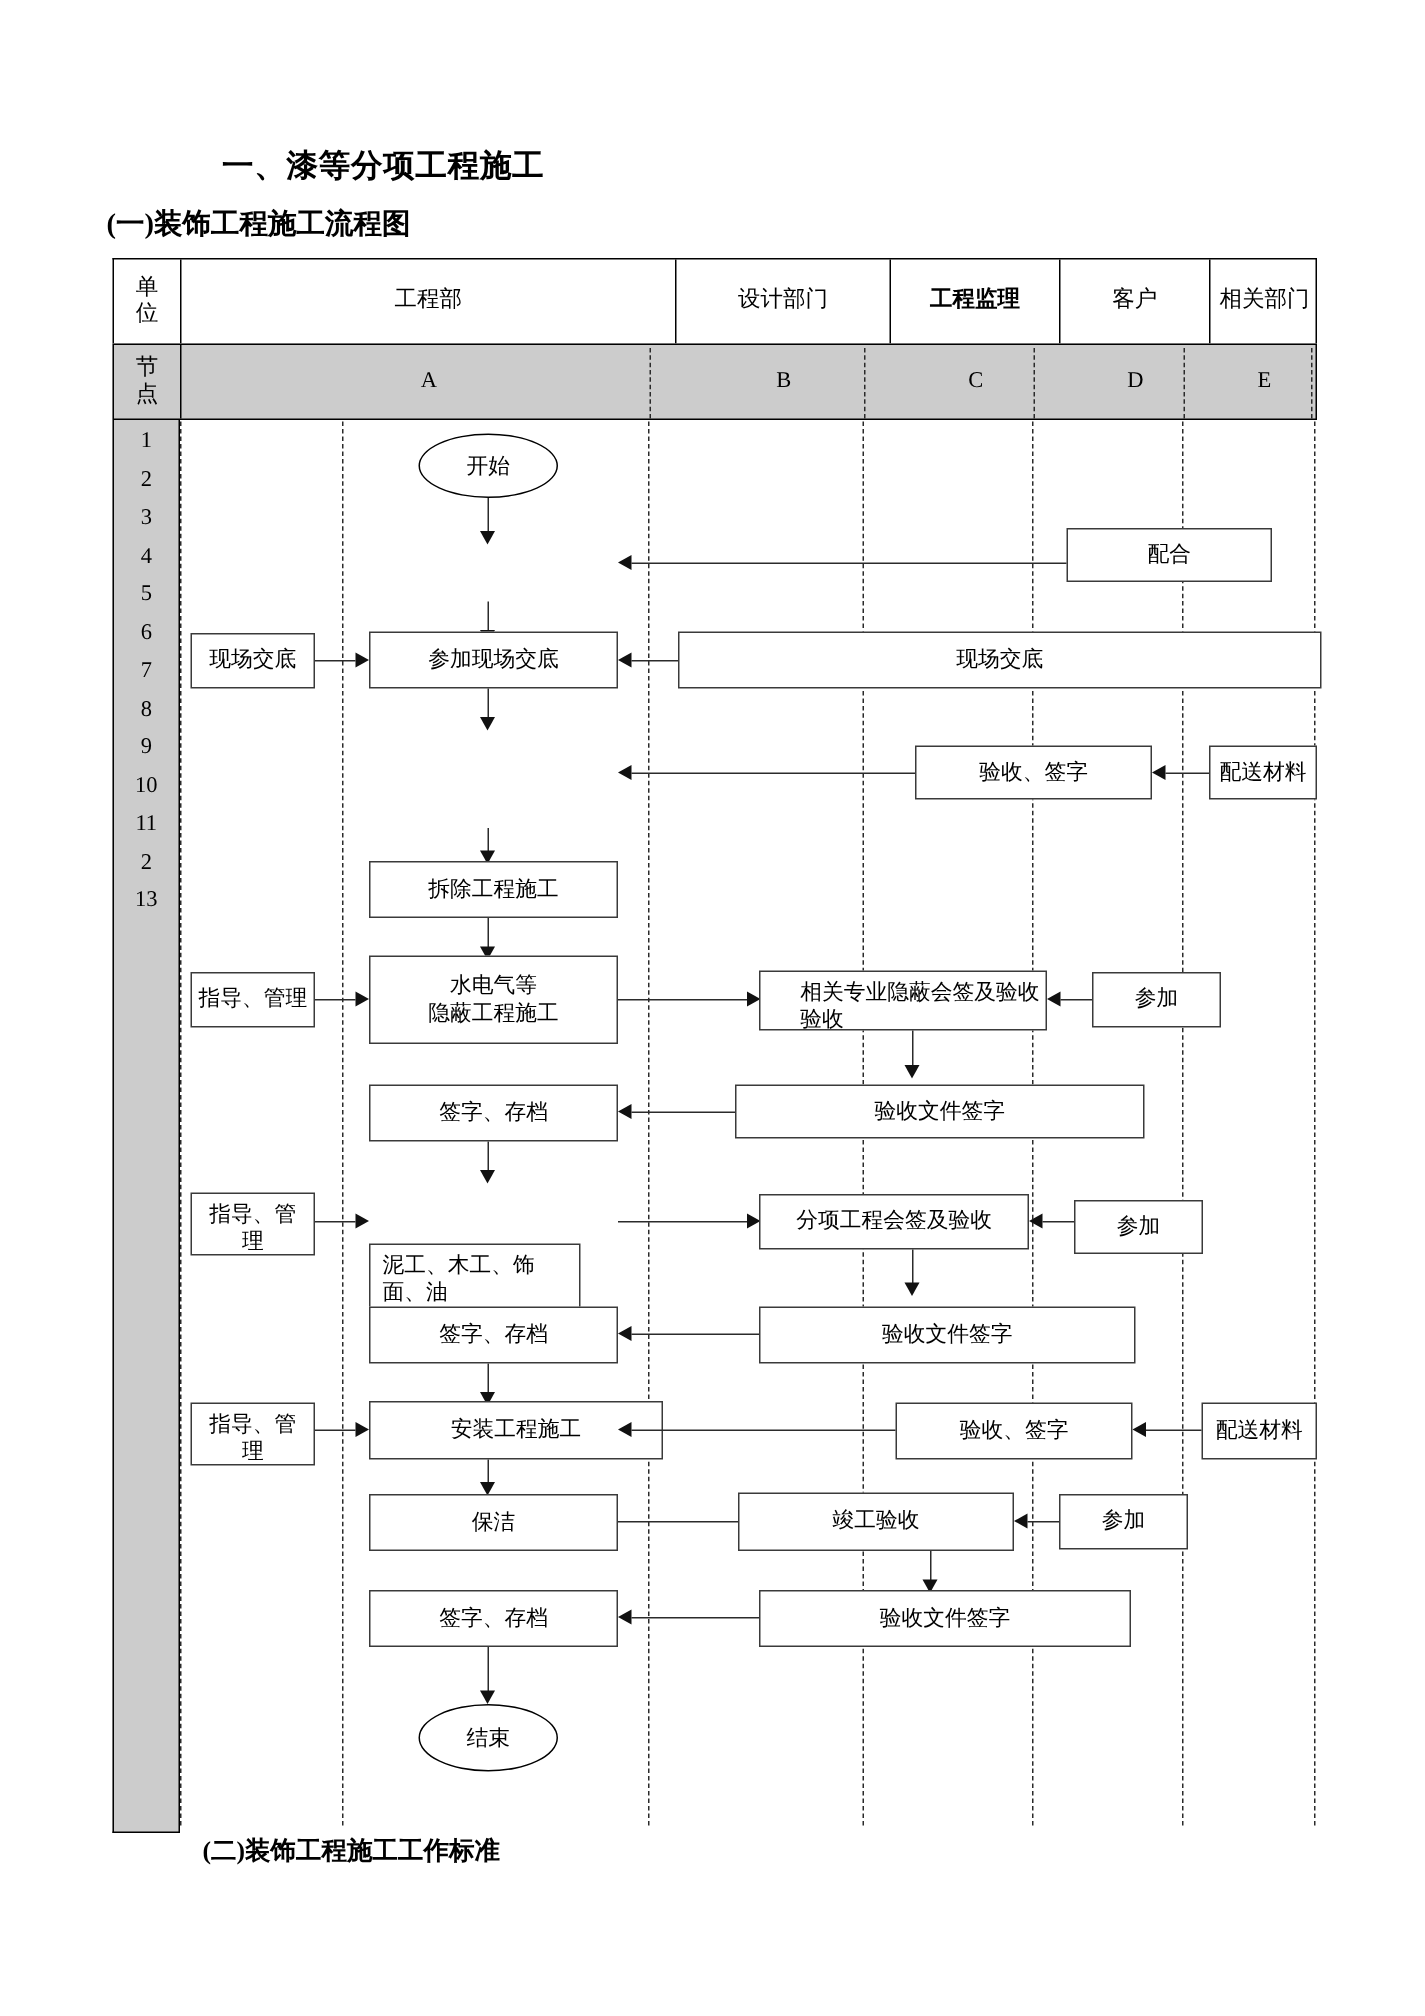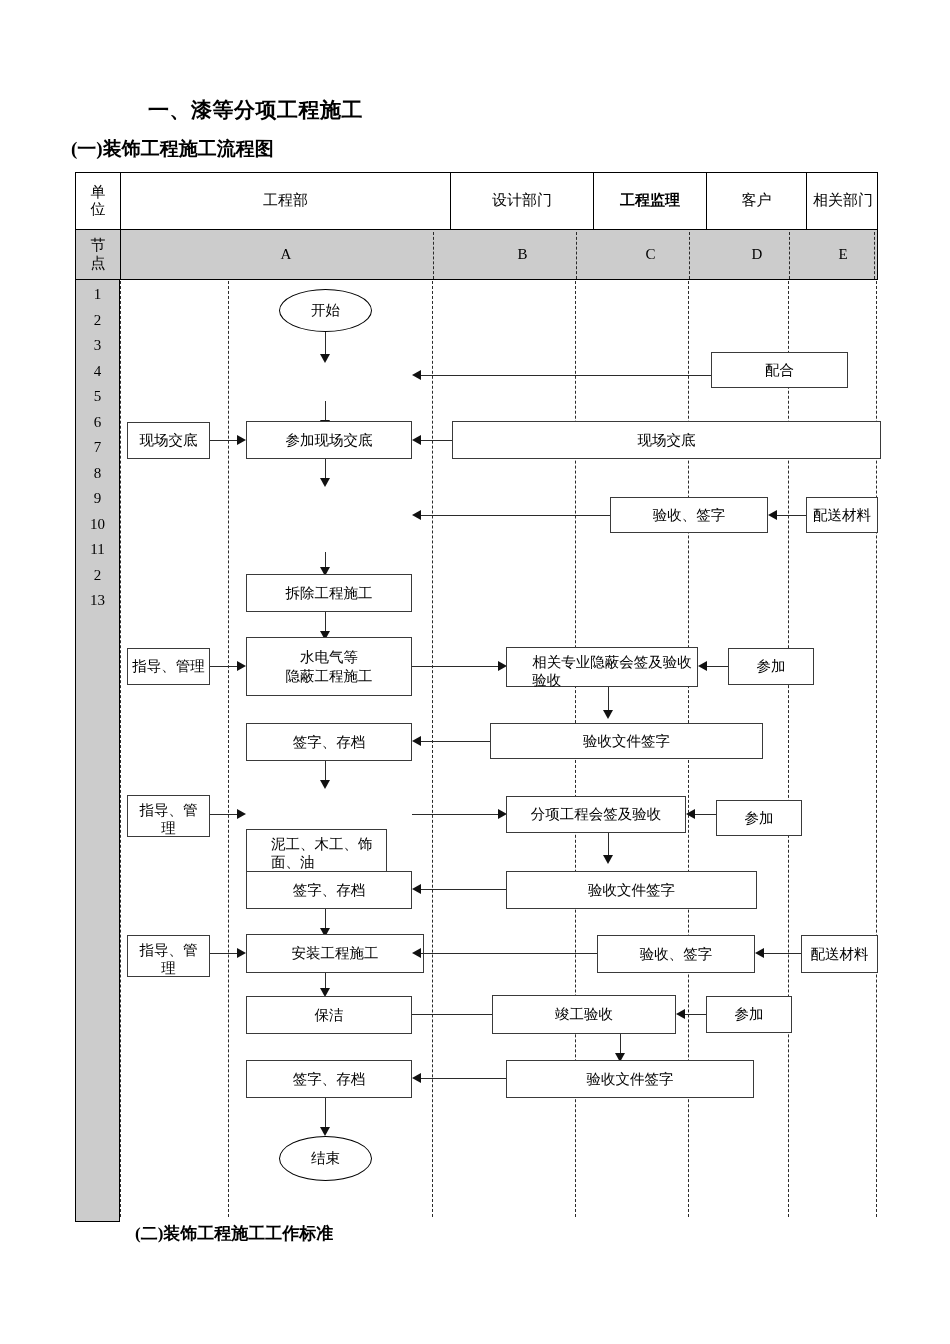--- a/index.html
+++ b/index.html
@@ -101,21 +101,21 @@
     background: #fff;
     box-sizing: border-box;
     font-size: 14.5px;
     line-height: 1.25;
     display: flex;
     align-items: center;
     justify-content: center;
     text-align: center;
     padding: 0 4px;
   }
-  .box.tl { justify-content: center; text-align: left; padding-left: 24px; }
+  .box.tl { justify-content: flex-end; text-align: left; padding-left: 8px; }
   .box.topalign { align-items: flex-start; padding-top: 5px; }
 
   .oval {
     position: absolute;
     border: 1.6px solid #000;
     border-radius: 50%;
     background: #fff;
     box-sizing: border-box;
     display: flex; align-items: center; justify-content: center;
     font-size: 14.5px;
@@ -346,21 +346,21 @@
 
   <div class="ln-v" style="left:325px; top:909px; height:22px;"></div>
   <div class="arr arr-d" style="left:320px; top:928px;"></div>
 
   <div class="box topalign" style="left:127px; top:935px; width:83px; height:42px;">
     <span>指导、管<br>理</span>
   </div>
   <div class="ln-h" style="left:210px; top:953px; width:27px;"></div>
   <div class="arr arr-r" style="left:237px; top:948px;"></div>
 
-  <div class="box" style="left:246px; top:934px; width:178px; height:39px;">
+  <div class="box" style="left:246px; top:934px; width:196px; height:39px;">
     <span>安装工程施工</span>
   </div>
 
   <div class="box" style="left:597px; top:935px; width:158px; height:38px;">
     <span>验收、签字</span>
   </div>
 
   <div class="box" style="left:801px; top:935px; width:77px; height:38px;">
     <span>配送材料</span>
   </div>

